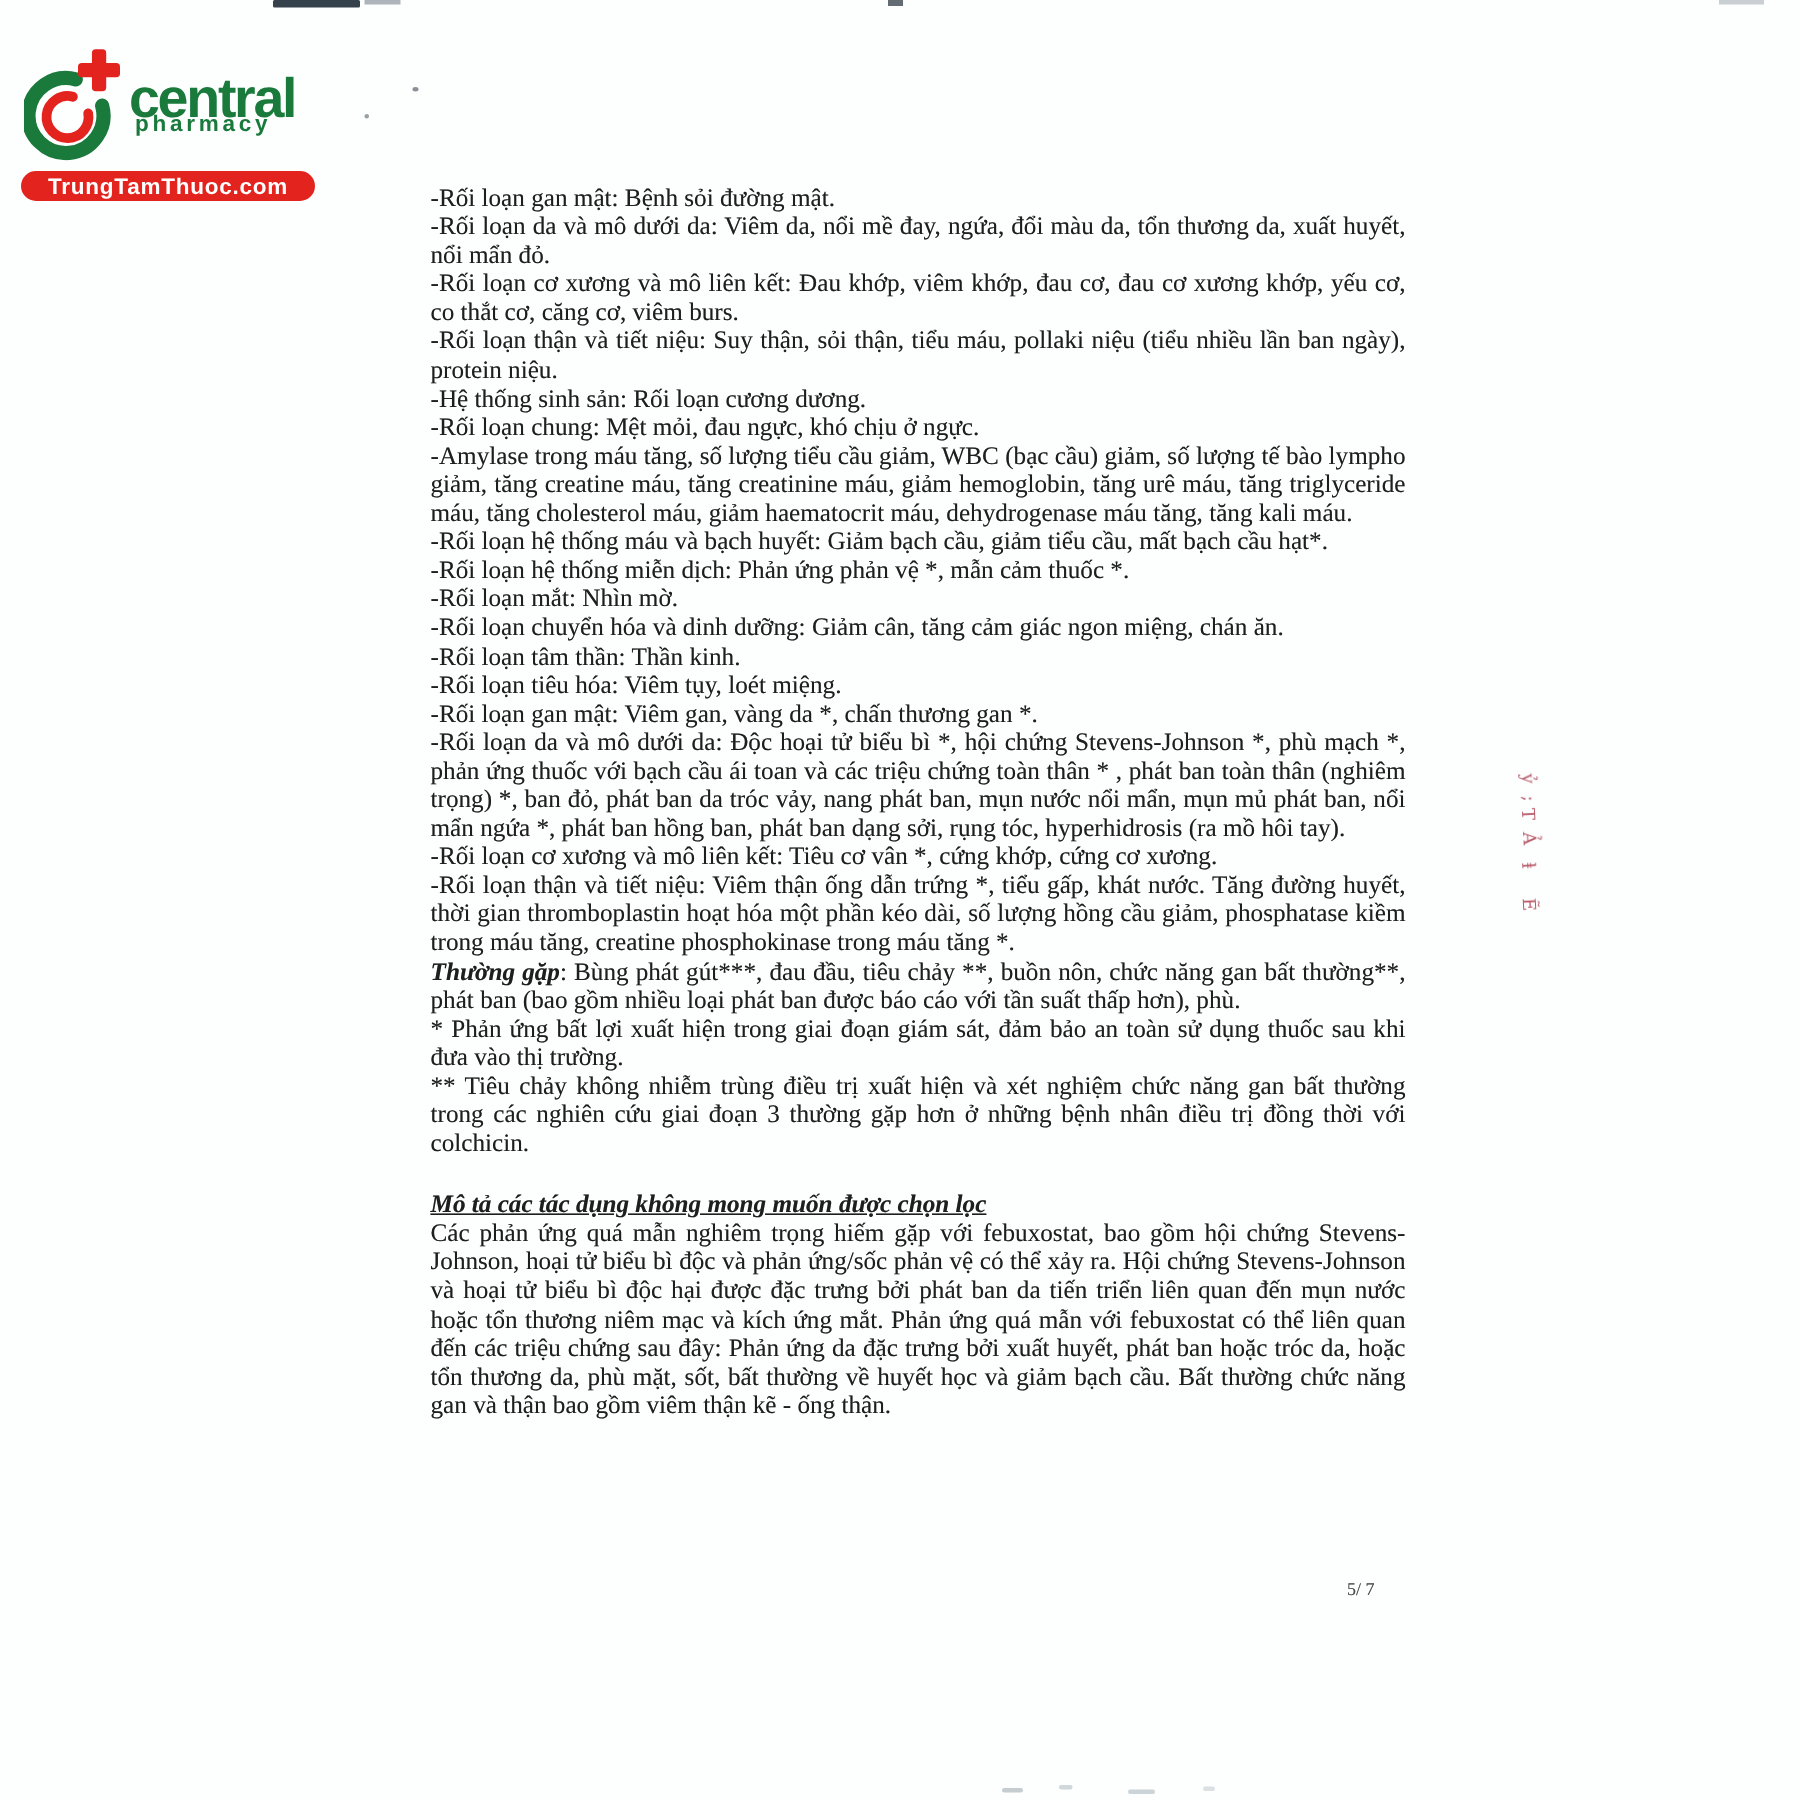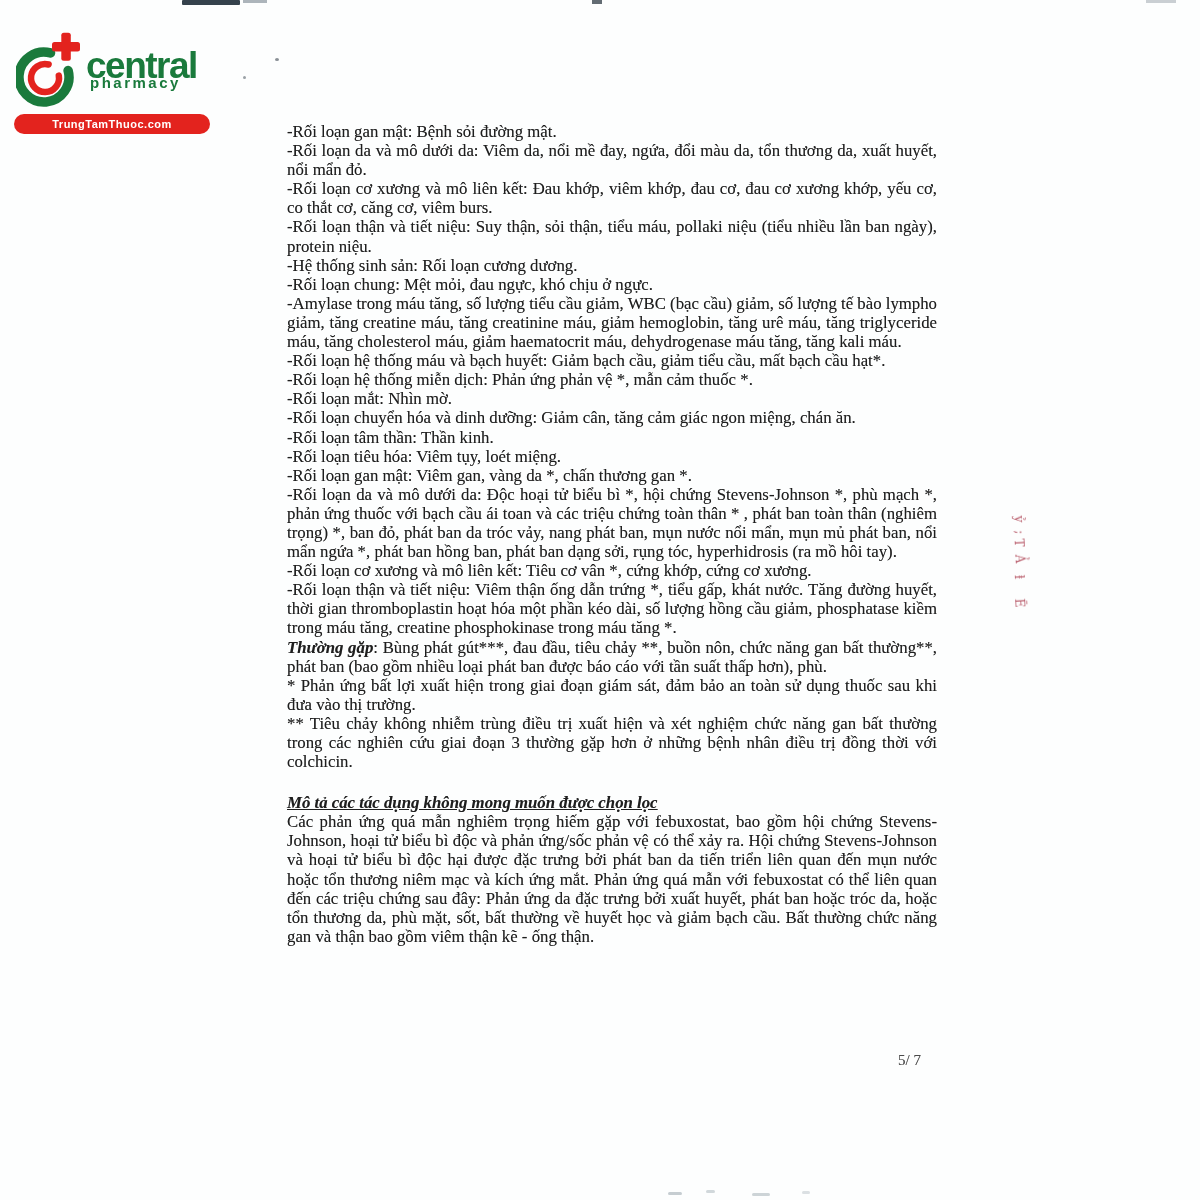--- a/index.html
+++ b/index.html
@@ -26,40 +26,40 @@
   .brand-sub{
     position:absolute;left:76px;top:49px;
     font-family:"Liberation Sans","DejaVu Sans",sans-serif;
     font-weight:bold;font-size:15px;letter-spacing:2.5px;color:#1a7a3c;
   }
   .pill{
     position:absolute;left:0;top:89px;width:196px;height:20px;
     background:#e3231e;border-radius:11px;
     color:#ffffff;text-align:center;line-height:21px;
     font-family:"Liberation Sans","DejaVu Sans",sans-serif;
-    font-weight:bold;font-size:11px;letter-spacing:0.5px;
+    font-weight:bold;font-size:15px;letter-spacing:0.5px;
   }
 
   
   .content{
     position:absolute;left:287px;top:122px;width:650px;
     color:#1e1e1e;
     font-size:16.8px;line-height:19.1px;
     text-align:justify;
     text-shadow:0 0 .4px rgba(30,30,30,.45);
   }
   .para{margin:0;}
   .heading{font-weight:bold;font-style:italic;}
   .heading-underline{font-weight:bold;font-style:italic;text-decoration:underline;margin-top:22px;}
   .lead{font-weight:bold;font-style:italic;}
 
   
   .page-number{
     position:absolute;left:898px;top:1052px;
-    font-size:15px;color:#4a4a4a;
+    font-size:12px;color:#4a4a4a;
     text-shadow:0 0 .4px rgba(60,60,60,.4);
   }
 
   
   .stamp-col{
     position:absolute;left:1004px;top:520px;width:30px;height:190px;
     display:flex;flex-direction:column;align-items:center;gap:14px;
   }
   .stamp{
     transform:rotate(87deg);

